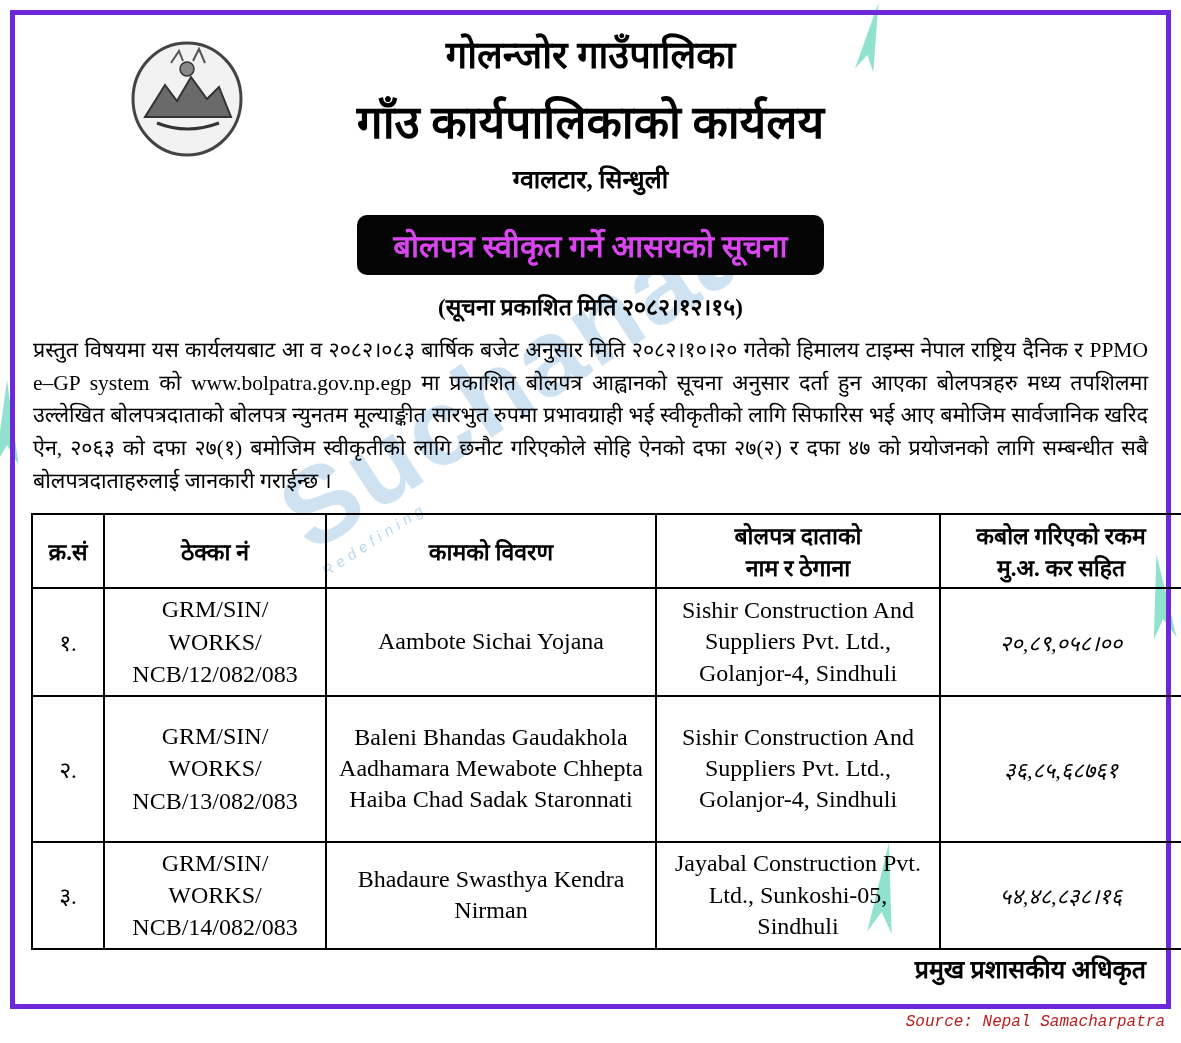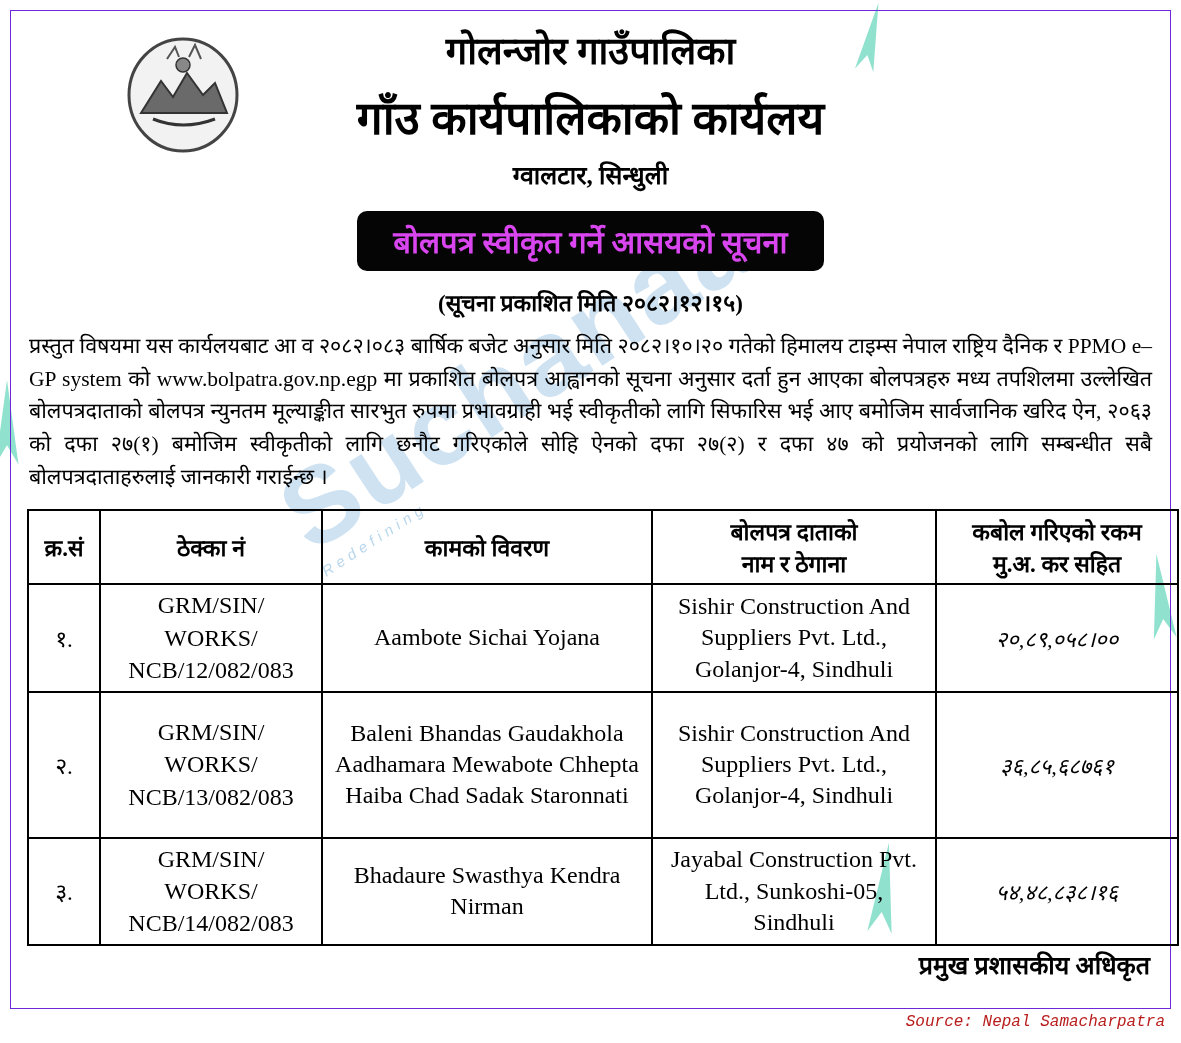--- a/index.html
+++ b/index.html
@@ -9,21 +9,21 @@
   
   .watermark{position:absolute;left:262px;top:478px;z-index:1;transform:rotate(-33deg);
              transform-origin:left top;pointer-events:none;}
   .wm-main{font-family:"Liberation Sans","DejaVu Sans",sans-serif;font-weight:bold;
            font-size:108px;letter-spacing:3px;color:rgba(125,180,220,0.38);line-height:1;}
   .wm-sub{font-family:"Liberation Sans","DejaVu Sans",sans-serif;font-style:italic;
           font-size:15px;letter-spacing:5px;color:rgba(125,180,220,0.55);margin-top:-4px;}
   .arr{position:absolute;z-index:1;pointer-events:none;}
 
   
-  .frame{position:absolute;left:10px;top:10px;right:10px;bottom:34px;border:1px solid #6d28d9;
+  .frame{position:absolute;left:10px;top:10px;right:10px;bottom:34px;border:5px solid #6d28d9;
          padding:8px 16px 0;z-index:2;background:transparent;box-sizing:border-box;}
 
   header{position:relative;text-align:center;}
   .logo{position:absolute;left:96px;top:12px;width:120px;height:120px;}
   .t-municipality{margin:4px 0 0;font-size:38px;font-weight:bold;}
   .t-office{margin:10px 0 0;font-size:46px;font-weight:bold;}
   .t-address{margin-top:10px;font-size:25px;font-weight:bold;}
   .banner{display:inline-block;margin-top:20px;background:#050505;color:#d946ef;
           font-size:31px;font-weight:bold;padding:9px 36px;border-radius:10px;}
   .pubdate{margin-top:15px;font-size:23px;font-weight:bold;}

